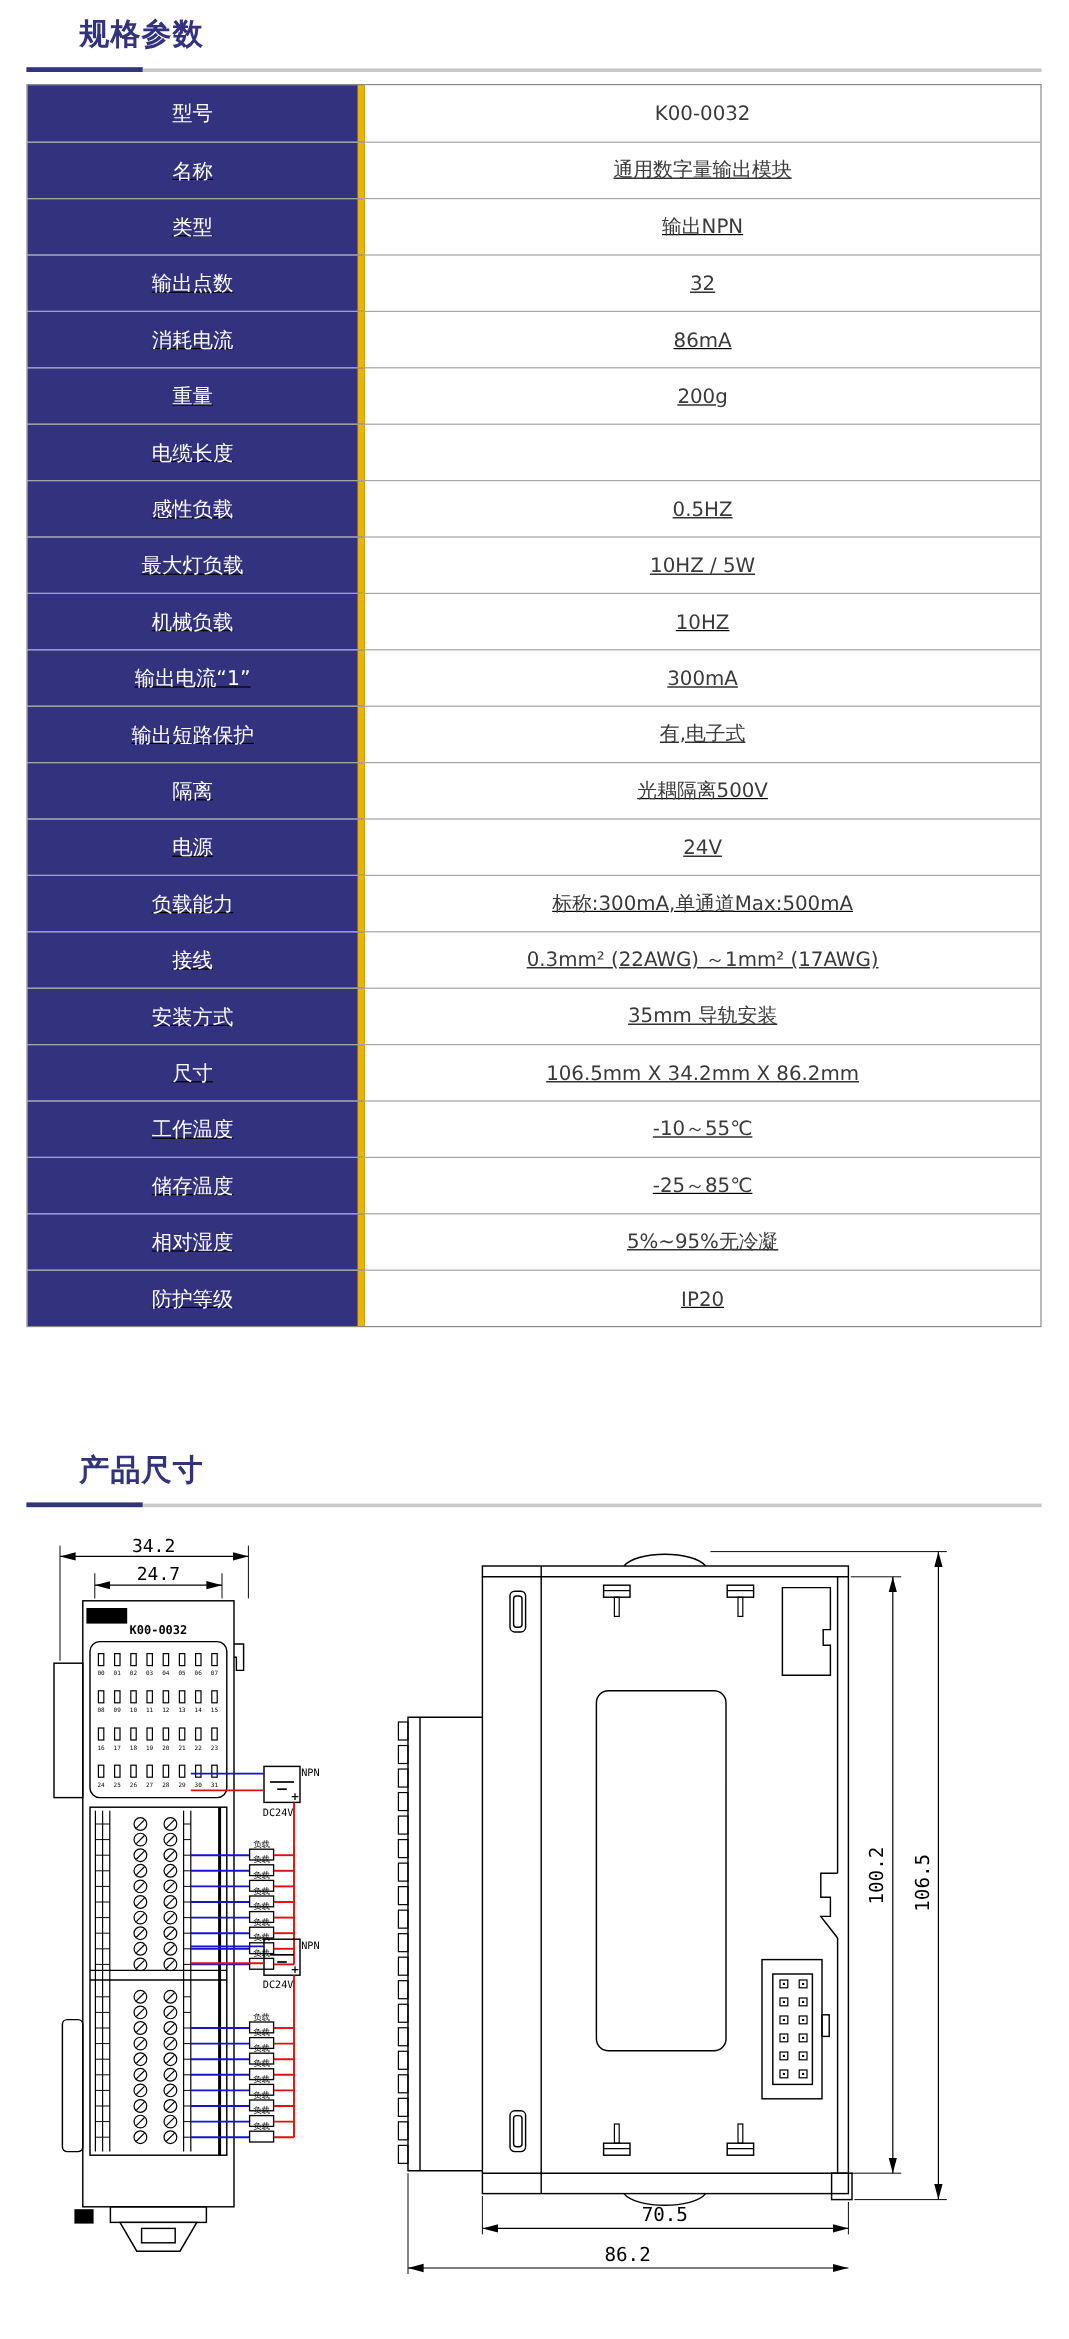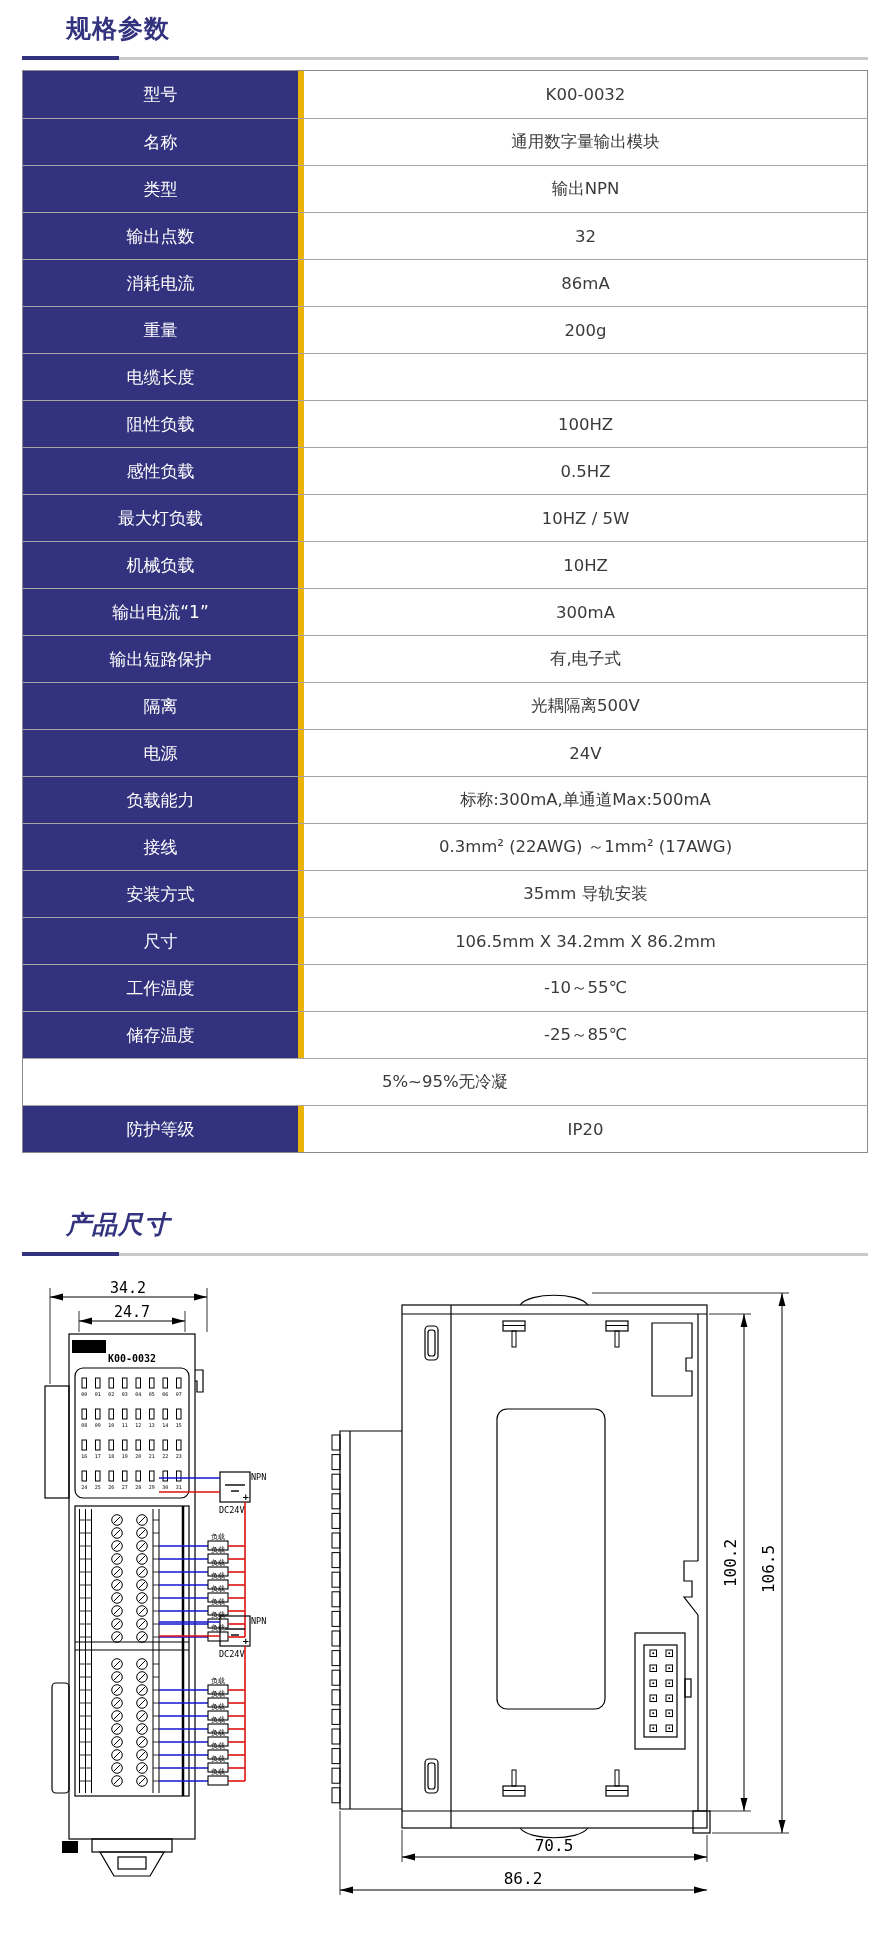--- a/index.html
+++ b/index.html
@@ -6,32 +6,32 @@
   html,body { background:#fff; }
   body {
     width:891px; height:1949px; position:relative; overflow:hidden;
     font-family:"DejaVu Sans","Liberation Sans",sans-serif;
   }
   .sec-title {
     position:absolute; left:22px; color:var(--accent,#32327E);
     font-size:25px; font-weight:bold; letter-spacing:1px;margin-left:44px;
   }
   #specs-title { top:12px; }
-  #dims-title { top:1208px;font-style:italic; }
+  #dims-title { top:1208px; }
   .sec-rule { position:absolute; left:22px; width:846px; display:flex; align-items:center; }
   #specs-rule { top:56px; }
   #dims-rule { top:1252px; }
   .rule-accent { width:97px; height:4px; background:var(--accent,#32327E); }
   .rule-gray { flex:1; height:3px; background:var(--rule-gray,#c9c9c9); }
   #spec-table {
     position:absolute; left:22px; top:70px; width:846px;
     border:1px solid #8a8a8a; background:#fff;
   }
   .spec-row { display:flex; height:47px; }
-  .spec-row + .spec-row { border-top:1px solid #a5a5a5; }
+  .spec-row + .spec-row { border-top:1px solid #a5a5a5;text-decoration:underline; }
   .spec-label {
     width:281px; background:var(--accent,#32327E); color:#fff;
     display:flex; align-items:center; justify-content:center;
     font-size:17px; border-right:6px solid #eab308;
   }
   .spec-value {
     flex:1; display:flex; align-items:center; justify-content:center;
     font-size:16.5px; color:#3a3a3a;
   }
   #front-view { position:absolute; left:12px; top:1278px; }
@@ -77,24 +77,20 @@
         <div class="spec-value">86mA</div>
       </div>
       <div class="spec-row">
         <div class="spec-label">重量</div>
         <div class="spec-value">200g</div>
       </div>
       <div class="spec-row">
         <div class="spec-label">电缆长度</div>
       </div>
       <div class="spec-row">
-        <div class="spec-label">阻性负载</div>
-        <div class="spec-value">100HZ</div>
-      </div>
-      <div class="spec-row">
         <div class="spec-label">感性负载</div>
         <div class="spec-value">0.5HZ</div>
       </div>
       <div class="spec-row">
         <div class="spec-label">最大灯负载</div>
         <div class="spec-value">10HZ / 5W</div>
       </div>
       <div class="spec-row">
         <div class="spec-label">机械负载</div>
         <div class="spec-value">10HZ</div>
@@ -133,20 +129,21 @@
       </div>
       <div class="spec-row">
         <div class="spec-label">工作温度</div>
         <div class="spec-value">-10～55℃</div>
       </div>
       <div class="spec-row">
         <div class="spec-label">储存温度</div>
         <div class="spec-value">-25～85℃</div>
       </div>
       <div class="spec-row">
+        <div class="spec-label">相对湿度</div>
         <div class="spec-value">5%~95%无冷凝</div>
       </div>
       <div class="spec-row">
         <div class="spec-label">防护等级</div>
         <div class="spec-value">IP20</div>
       </div>
     </div>
 
   <h2 id="dims-title" class="sec-title">产品尺寸</h2>
   <div id="dims-rule" class="sec-rule">

